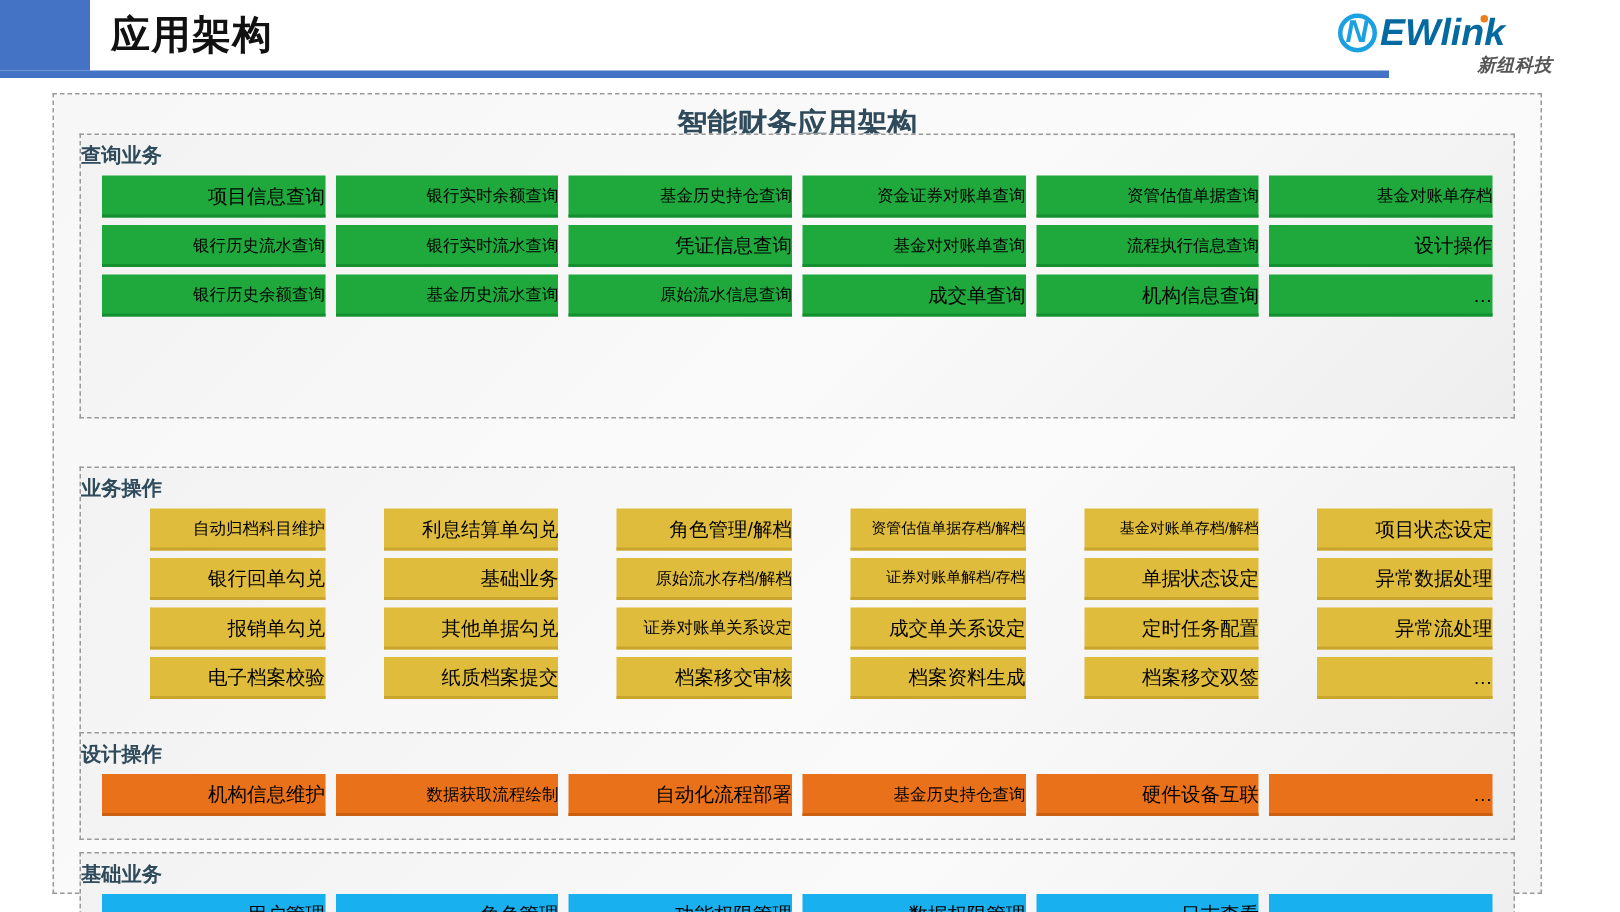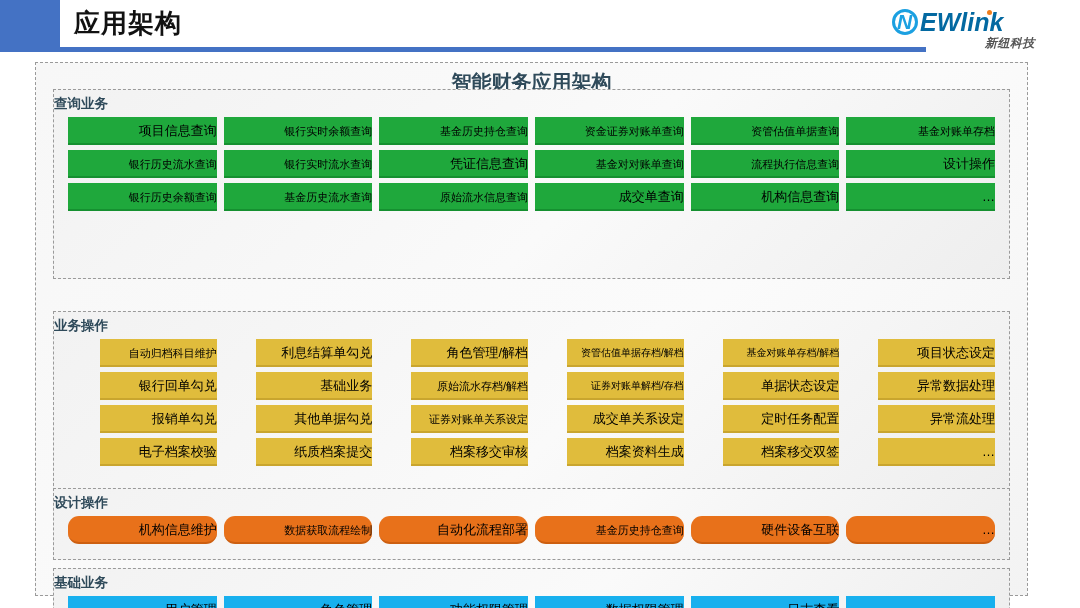--- a/index.html
+++ b/index.html
@@ -148,21 +148,21 @@
     font-size: 13px;
     white-space: nowrap;
     overflow: hidden;
     box-sizing: border-box;
   }
   .tile.narrow { font-size: 11px; }
   .tile.tiny   { font-size: 10px; }
 
   .c-green  { background: #1FA83C; border-bottom: 2px solid #159030; }
   .c-yellow { background: #E0BC3C; border-bottom: 2px solid #c9a52e; margin-left: 32px; }
-  .c-orange { background: #E8711A; border-bottom: 2px solid #cd5f10; border-radius: 11px; }
+  .c-orange { background: #E8711A; border-bottom: 2px solid #cd5f10; }
   .c-blue   { background: #18B0EE; border-bottom: 2px solid #0f9ad4; }
 
   
   #group-query    { top: 26px;  height: 190px; }
   #group-ops      { top: 248px; height: 180px; }
   #group-design   { top: 425px; height: 72px;  }
   #group-basic    { top: 505px; height: 72px;  }
 </style>
 </head>
 <body>

